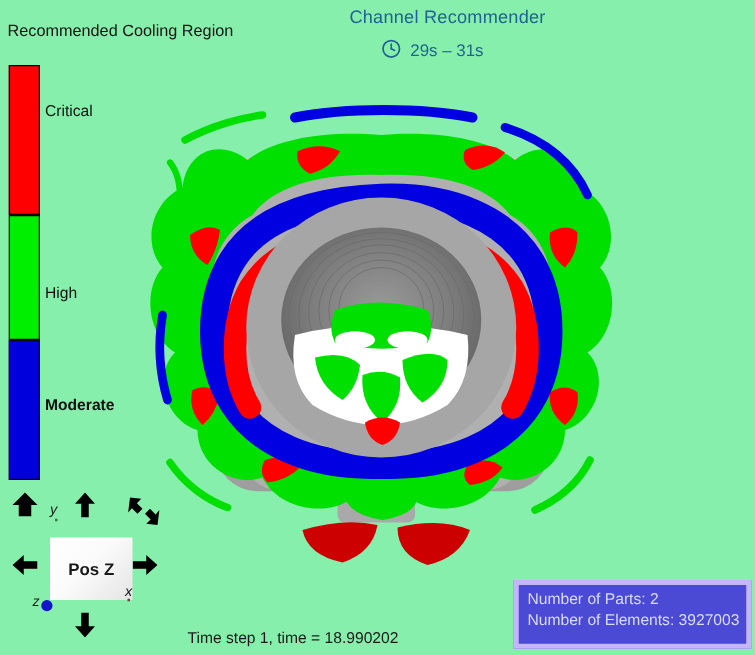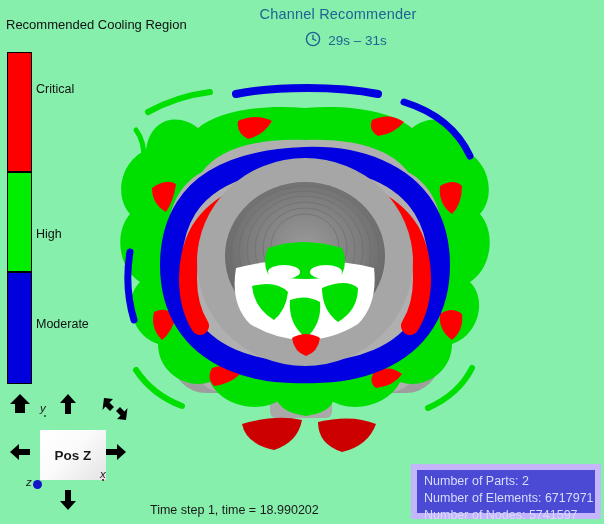--- a/index.html
+++ b/index.html
@@ -23,21 +23,21 @@
   .legend-title {
     position: absolute;
     left: 6px;
     top: 17px;
     font-size: 13px;
     color: #111111;
     white-space: nowrap;
   }
   .app-title {
     position: absolute;
-    left: 178px;
+    left: 198px;
     top: 6px;
     width: 320px;
     text-align: center;
     font-size: 14.5px;
     color: #1f6392;
     letter-spacing: .2px;
     white-space: nowrap;
   }
   .time-row {
     position: absolute;
@@ -68,21 +68,21 @@
   .legend-band.moderate { top: 272px; height: 112px; background: #0000dd; }
   .legend-label {
     position: absolute;
     left: 36px;
     font-size: 12.5px;
     color: #111111;
     white-space: nowrap;
   }
   .legend-label.critical { top: 82px; }
   .legend-label.high     { top: 207px; margin-top: 20px; }
-  .legend-label.moderate { top: 317px; }
+  .legend-label.moderate { top: 317px; font-weight: bold; }
 
   
   .viewport {
     position: absolute;
     left: 0; top: 0;
     width: 604px; height: 524px;
     pointer-events: none;
   }
   .viewport svg { display: block; }
 
@@ -159,21 +159,21 @@
   }
 
   
   .info-box {
     position: absolute;
     left: 411px;
     top: 464px;
     width: 190px;
     height: 55px;
     background: #4a4ad4;
-    border: 6px solid #c4b5fd;
+    border: 4px solid #c4b5fd;
     box-sizing: border-box;
     padding: 3px 6px 12px 7px;
   }
   .info-line {
     font-size: 12.5px;
     color: #d8dcff;
     line-height: 17px;
     white-space: nowrap;
   }
 </style>
@@ -384,17 +384,16 @@
     <span class="dot-tick tick-x"></span>
 
     <span class="axis-label axis-z">z</span>
     <span class="axis-dot dot-z"></span>
   </div>
 
   <div class="status-text">Time step 1, time = 18.990202</div>
 
   <div class="info-box">
     <div class="info-line">Number of Parts: 2</div>
-    <div class="info-line">Number of Elements: 6717971</div>
-    <div class="info-line">Number of Nodes: 5741597</div>
+    <div class="info-line">Number of Elements: 3927003</div>
   </div>
 
 </div>
 
 </body></html>

